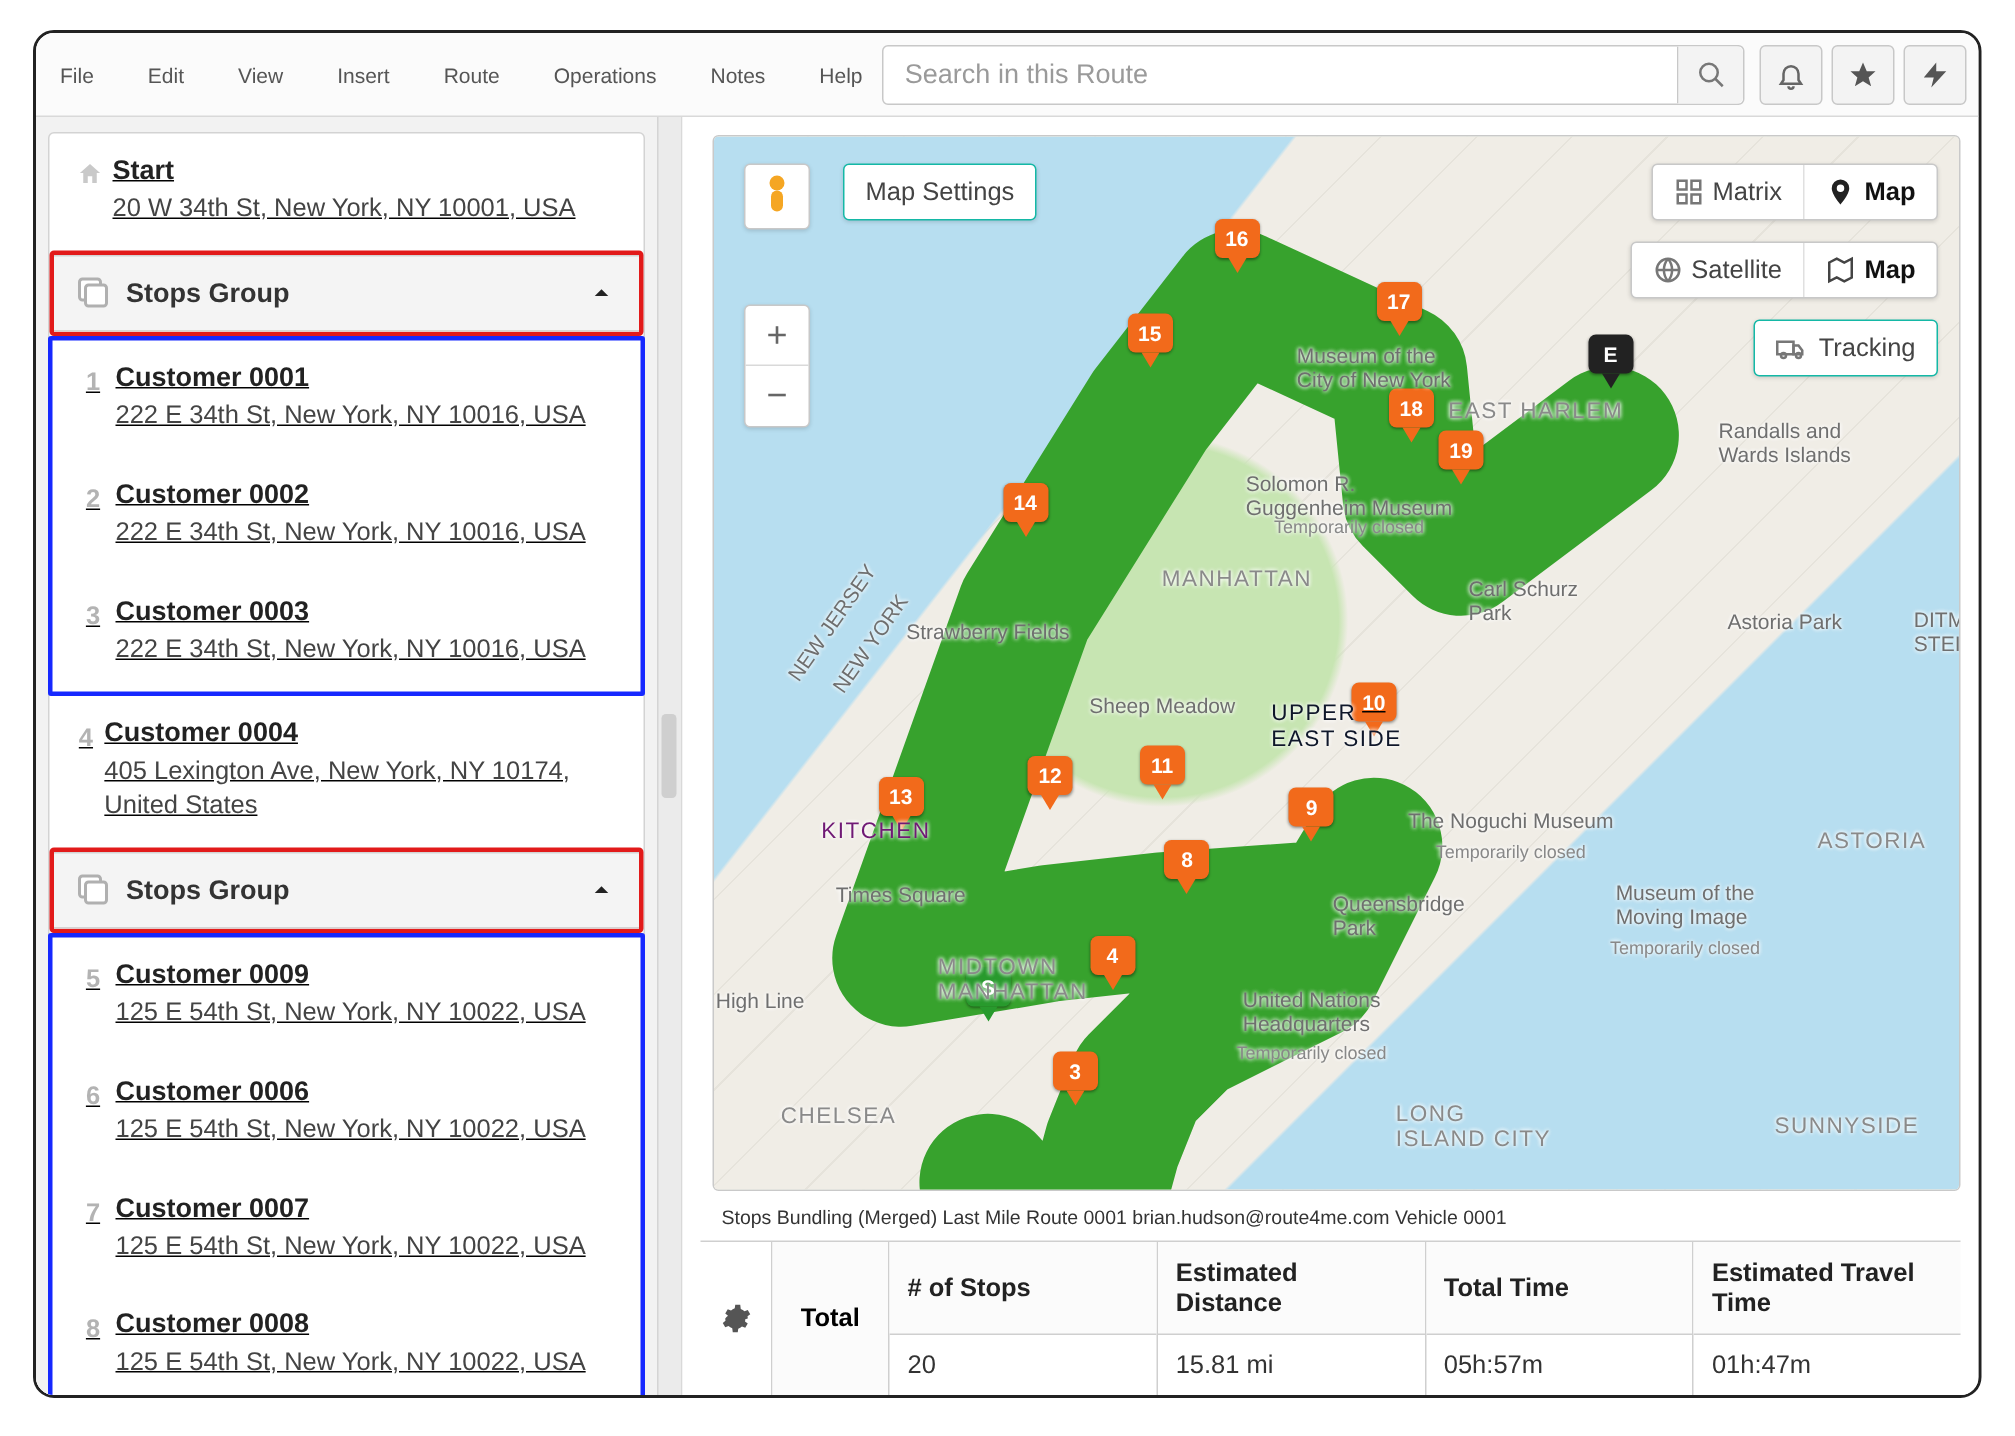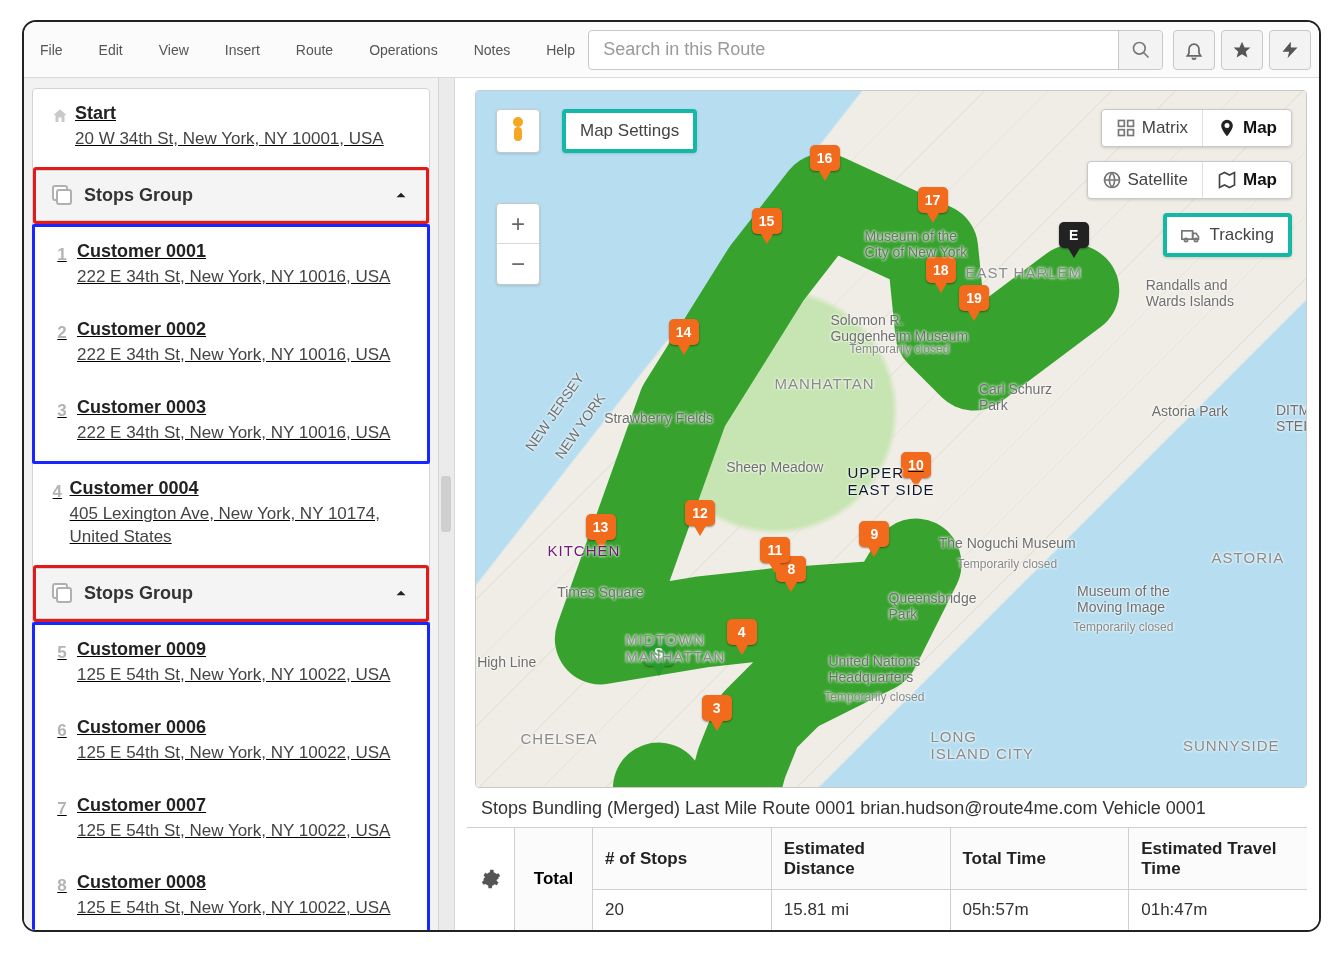--- a/index.html
+++ b/index.html
@@ -48,21 +48,21 @@
  radial-gradient(circle at 36% 46%, #c7e5b2 0 18%, transparent 19%),
  linear-gradient(128deg, #b7def0 0 28%, transparent 28.2%),
  linear-gradient(135deg, transparent 0 68%, #b7def0 68.2% 100%),
  repeating-linear-gradient(135deg, #f0ede6 0 44px, #e6e3db 44px 45px),
  repeating-linear-gradient(45deg, transparent 0 70px, rgba(0,0,0,0.04) 70px 71px),
  #efece4;
 }
 .green-route{position:absolute;pointer-events:none;inset:0;}
 .green-route path{stroke:#37a22d;stroke-width:11;fill:none;stroke-linejoin:round;stroke-linecap:round;}
 
-.map-btn{position:absolute;background:#fff;border:4px solid #14b8a6;border-radius:4px;padding:8px 14px;font-size:17px;color:#444;display:flex;align-items:center;gap:8px;box-shadow:0 1px 3px rgba(0,0,0,0.15);cursor:pointer;}
+.map-btn{position:absolute;background:#fff;border:1px solid #14b8a6;border-radius:4px;padding:8px 14px;font-size:17px;color:#444;display:flex;align-items:center;gap:8px;box-shadow:0 1px 3px rgba(0,0,0,0.15);cursor:pointer;}
 .map-btn svg{flex-shrink:0;}
 .pegman{position:absolute;left:20px;top:18px;width:44px;height:44px;border:1px solid #c8c8c8;border-radius:4px;background:#fff;display:flex;align-items:center;justify-content:center;box-shadow:0 1px 3px rgba(0,0,0,0.15);}
 .zoom-ctrl{position:absolute;left:20px;top:112px;width:44px;border:1px solid #c8c8c8;border-radius:4px;background:#fff;box-shadow:0 1px 3px rgba(0,0,0,0.15);}
 .zoom-ctrl div{height:40px;display:flex;align-items:center;justify-content:center;font-size:24px;color:#666;cursor:pointer;}
 .zoom-ctrl div:first-child{border-bottom:1px solid #d9d9d9;}
 
 .toggle-grp{position:absolute;display:flex;background:#fff;border:1px solid #c8c8c8;border-radius:4px;box-shadow:0 1px 3px rgba(0,0,0,0.15);overflow:hidden;}
 .toggle-grp .seg{padding:8px 14px;font-size:17px;color:#444;display:flex;align-items:center;gap:6px;cursor:pointer;}
 .toggle-grp .seg.active{font-weight:700;color:#111;}
 .toggle-grp .seg + .seg{border-left:1px solid #e0e0e0;}
@@ -70,21 +70,21 @@
 .stop-pin{position:absolute;width:30px;height:36px;transform:translate(-50%,-100%);}
 .stop-pin .bub{width:30px;height:26px;border-radius:5px;display:flex;align-items:center;justify-content:center;color:#fff;font-size:14px;font-weight:700;box-shadow:0 1px 2px rgba(0,0,0,0.4);}
 .stop-pin .tail{width:0;height:0;margin:0 auto;border-left:6px solid transparent;border-right:6px solid transparent;}
 .stop-pin.orange .bub{background:#f26a1b;} .stop-pin.orange .tail{border-top:10px solid #f26a1b;}
 .stop-pin.green .bub{background:#289a2d;} .stop-pin.green .tail{border-top:10px solid #289a2d;}
 .stop-pin.black .bub{background:#222;} .stop-pin.black .tail{border-top:10px solid #222;}
 
 .map-label{position:absolute;font-size:14px;color:#6f6f6f;transform:translate(-50%,-50%);white-space:nowrap;text-shadow:0 0 3px #fff,0 0 3px #fff;}
 .map-label.small{font-size:12px;color:#888;}
 
-.route-name{padding:10px 0 8px 26px;font-size:18px;color:#333;}
+.route-name{padding:10px 0 8px 26px;font-size:13px;color:#333;}
 .stat-table{display:flex;border-top:1px solid #cfcfcf;margin:0 12px 0 12px;}
 .gear-cell{width:48px;display:flex;align-items:center;justify-content:center;border-right:1px solid #cfcfcf;color:#555;}
 .stat-col{flex:1;border-right:1px solid #cfcfcf;}
 .stat-col:last-child{border-right:none;}
 .st-head{padding:10px 12px;font-size:17px;font-weight:700;color:#222;background:#fbfbfb;border-bottom:1px solid #cfcfcf;min-height:62px;display:flex;align-items:center;}
 .st-val{padding:10px 12px;font-size:17px;color:#333;}
 .tot-cell{width:78px;display:flex;align-items:center;justify-content:center;font-weight:700;font-size:17px;border-right:1px solid #cfcfcf;background:#fbfbfb;}
 
 svg.ico{width:20px;height:20px;}
 </style>
@@ -352,21 +352,21 @@
                 <div class="tail"></div>
               </div>
               <div class="stop-pin orange" style="left: 48%; top: 67%;">
                 <div class="bub">9</div>
                 <div class="tail"></div>
               </div>
               <div class="stop-pin orange" style="left: 53%; top: 57%; text-decoration: underline;">
                 <div class="bub">10</div>
                 <div class="tail"></div>
               </div>
-              <div class="stop-pin orange" style="left: 36%; top: 63%; margin-top: 44px;">
+              <div class="stop-pin orange" style="left: 36%; top: 63%;">
                 <div class="bub">11</div>
                 <div class="tail"></div>
               </div>
               <div class="stop-pin orange" style="left: 27%; top: 64%;">
                 <div class="bub">12</div>
                 <div class="tail"></div>
               </div>
               <div class="stop-pin orange" style="left: 15%; top: 66%;">
                 <div class="bub">13</div>
                 <div class="tail"></div>

